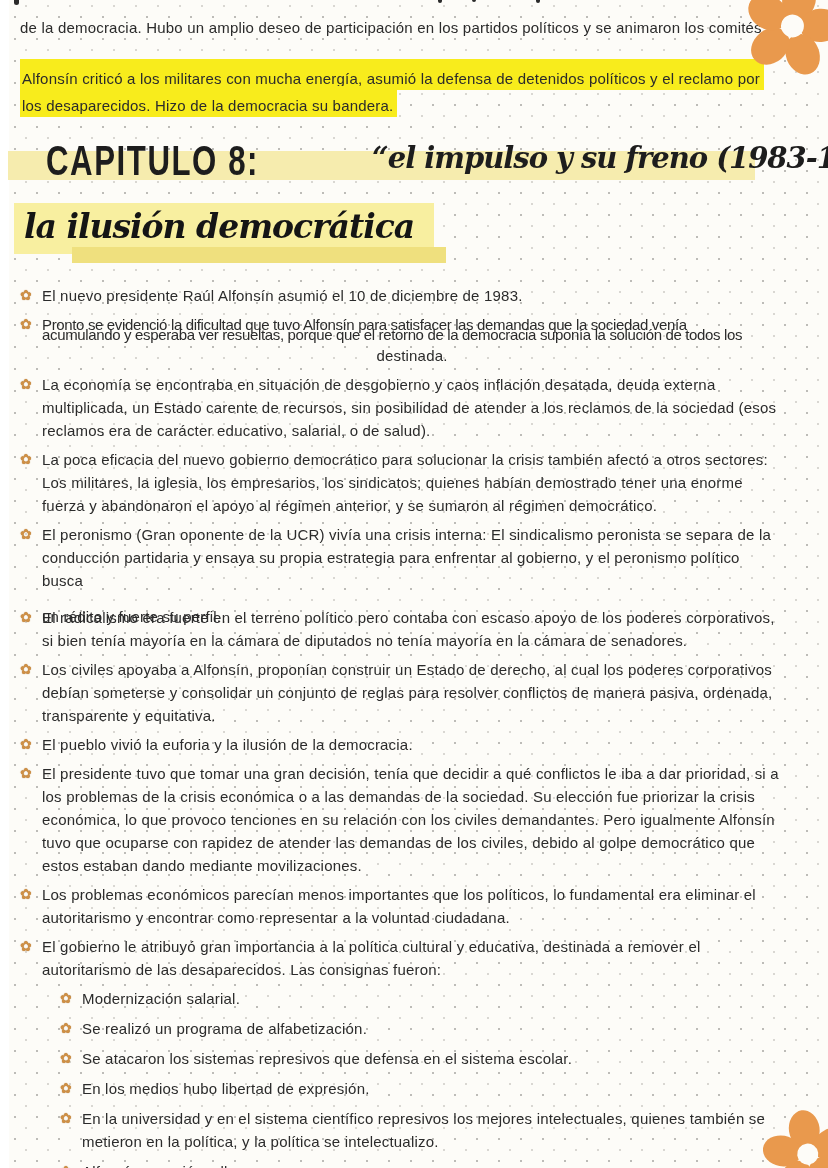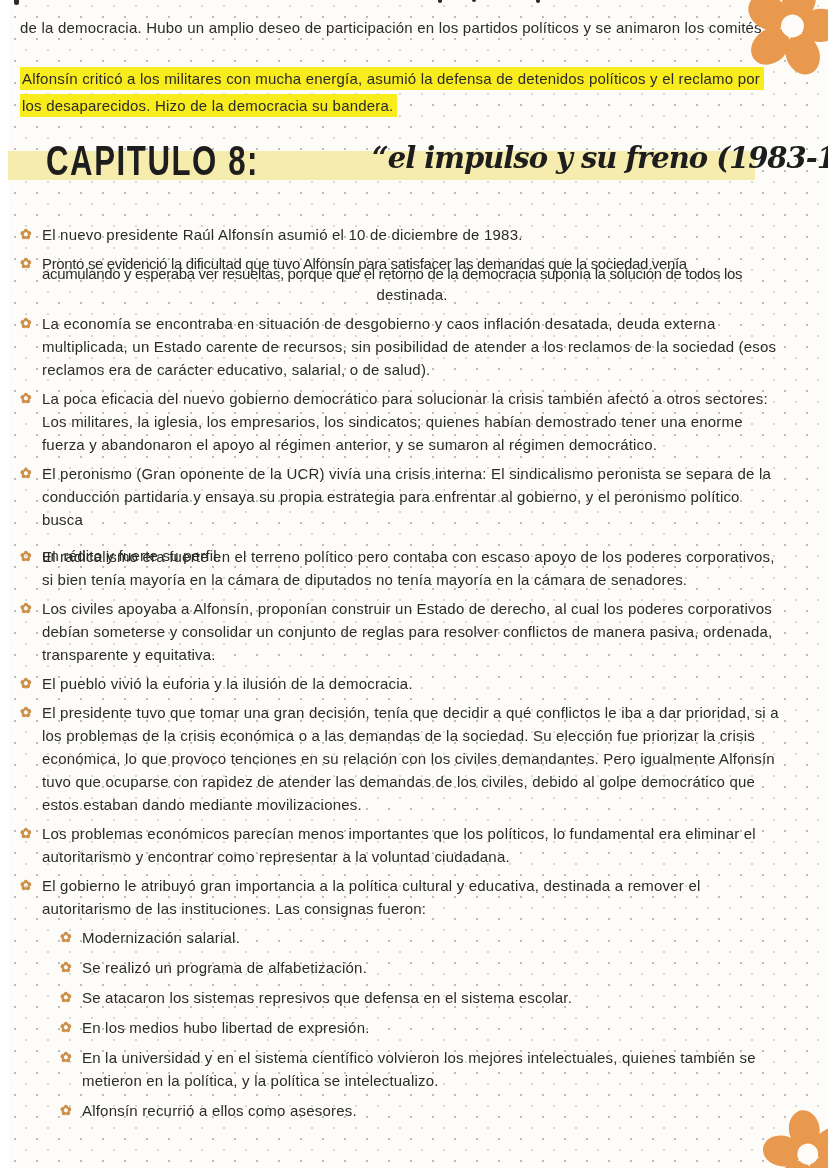--- a/index.html
+++ b/index.html
@@ -29,21 +29,21 @@
   .tm2{left:438px;width:4px;height:5px;}
   .tm3{left:472px;width:4px;height:4px;}
   .tm4{left:536px;width:4px;height:5px;}
 
   .content{position:relative;z-index:2;padding:16px 30px 0 20px;}
   .hand{font-size:15px;line-height:23px;letter-spacing:.2px;}
 
   .carryover{margin:0 0 26px 0;max-width:760px;}
   .hl-note{max-width:748px;margin:0 0 18px 0;}
   .hl-note .mark{
-    background:#f8ec1c;padding:3px 4px 3px 2px;
+    background:#f8ec1c;padding:11px 4px 3px 2px;
     -webkit-box-decoration-break:clone;box-decoration-break:clone;
     line-height:27px;
     text-align:right;
   }
 
   
   .chapter-row{position:relative;height:56px;margin:2px 0 0 0;}
   .chapter-band{position:absolute;left:-12px;top:14px;width:747px;height:29px;background:#f6ecae;}
   .chapter-label{
     position:absolute;left:26px;top:0;z-index:1;
@@ -126,20 +126,23 @@
     <p class="hand hl-note">
       <span class="mark">Alfonsín criticó a los militares con mucha energía, asumió la defensa de detenidos políticos y el reclamo por los desaparecidos. Hizo de la democracia su bandera.</span>
     </p>
 
     <div class="chapter-row">
       <div class="chapter-band"></div>
       <span class="chapter-label">CAPITULO 8:</span>
       <span class="chapter-script">“el impulso y su freno (1983-1989)”</span>
     </div>
 
+    <div class="section-row">
+      <span class="section-title">la ilusión democrática</span>
+    </div>
 
     <ul class="notes hand">
       <li class="item">
         <span class="b">✿</span>
         <div class="itext">El nuevo presidente Raúl Alfonsín asumió el 10 de diciembre de 1983.</div>
       </li>
       <li class="item">
         <span class="b">✿</span>
         <div class="itext ov2wrap">
           <span class="ovA">Pronto se evidenció la dificultad que tuvo Alfonsín para satisfacer las demandas que la sociedad venía</span>
@@ -177,21 +180,21 @@
       <li class="item">
         <span class="b">✿</span>
         <div class="itext">El presidente tuvo que tomar una gran decisión, tenía que decidir a qué conflictos le iba a dar prioridad, si a los problemas de la crisis económica o a las demandas de la sociedad. Su elección fue priorizar la crisis económica, lo que provoco tenciones en su relación con los civiles demandantes. Pero igualmente Alfonsín tuvo que ocuparse con rapidez de atender las demandas de los civiles, debido al golpe democrático que estos estaban dando mediante movilizaciones.</div>
       </li>
       <li class="item">
         <span class="b">✿</span>
         <div class="itext">Los problemas económicos parecían menos importantes que los políticos, lo fundamental era eliminar el autoritarismo y encontrar como representar a la voluntad ciudadana.</div>
       </li>
       <li class="item">
         <span class="b">✿</span>
-        <div class="itext">El gobierno le atribuyó gran importancia a la política cultural y educativa, destinada a remover el autoritarismo de las instituciones. Las consignas fueron:</div>
+        <div class="itext">El gobierno le atribuyó gran importancia a la política cultural y educativa, destinada a remover el autoritarismo de las desaparecidos. Las consignas fueron:</div>
       </li>
     </ul>
 
     <ul class="subnotes hand">
       <li class="item">
         <span class="b">✿</span>
         <div class="itext">Modernización salarial.</div>
       </li>
       <li class="item">
         <span class="b">✿</span>
@@ -200,21 +203,21 @@
       <li class="item">
         <span class="b">✿</span>
         <div class="itext">Se atacaron los sistemas represivos que defensa en el sistema escolar.</div>
       </li>
       <li class="item">
         <span class="b">✿</span>
         <div class="itext">En los medios hubo libertad de expresión.</div>
       </li>
       <li class="item">
         <span class="b">✿</span>
-        <div class="itext">En la universidad y en el sistema científico volvieron los mejores intelectuales, quienes también se metieron en la política, y la política se intelectualizo.</div>
+        <div class="itext">En la universidad y en el sistema científico represivos los mejores intelectuales, quienes también se metieron en la política, y la política se intelectualizo.</div>
       </li>
       <li class="item">
         <span class="b">✿</span>
         <div class="itext">Alfonsín recurrió a ellos como asesores.</div>
       </li>
 
     </ul>
   </div>
 </div>
 

